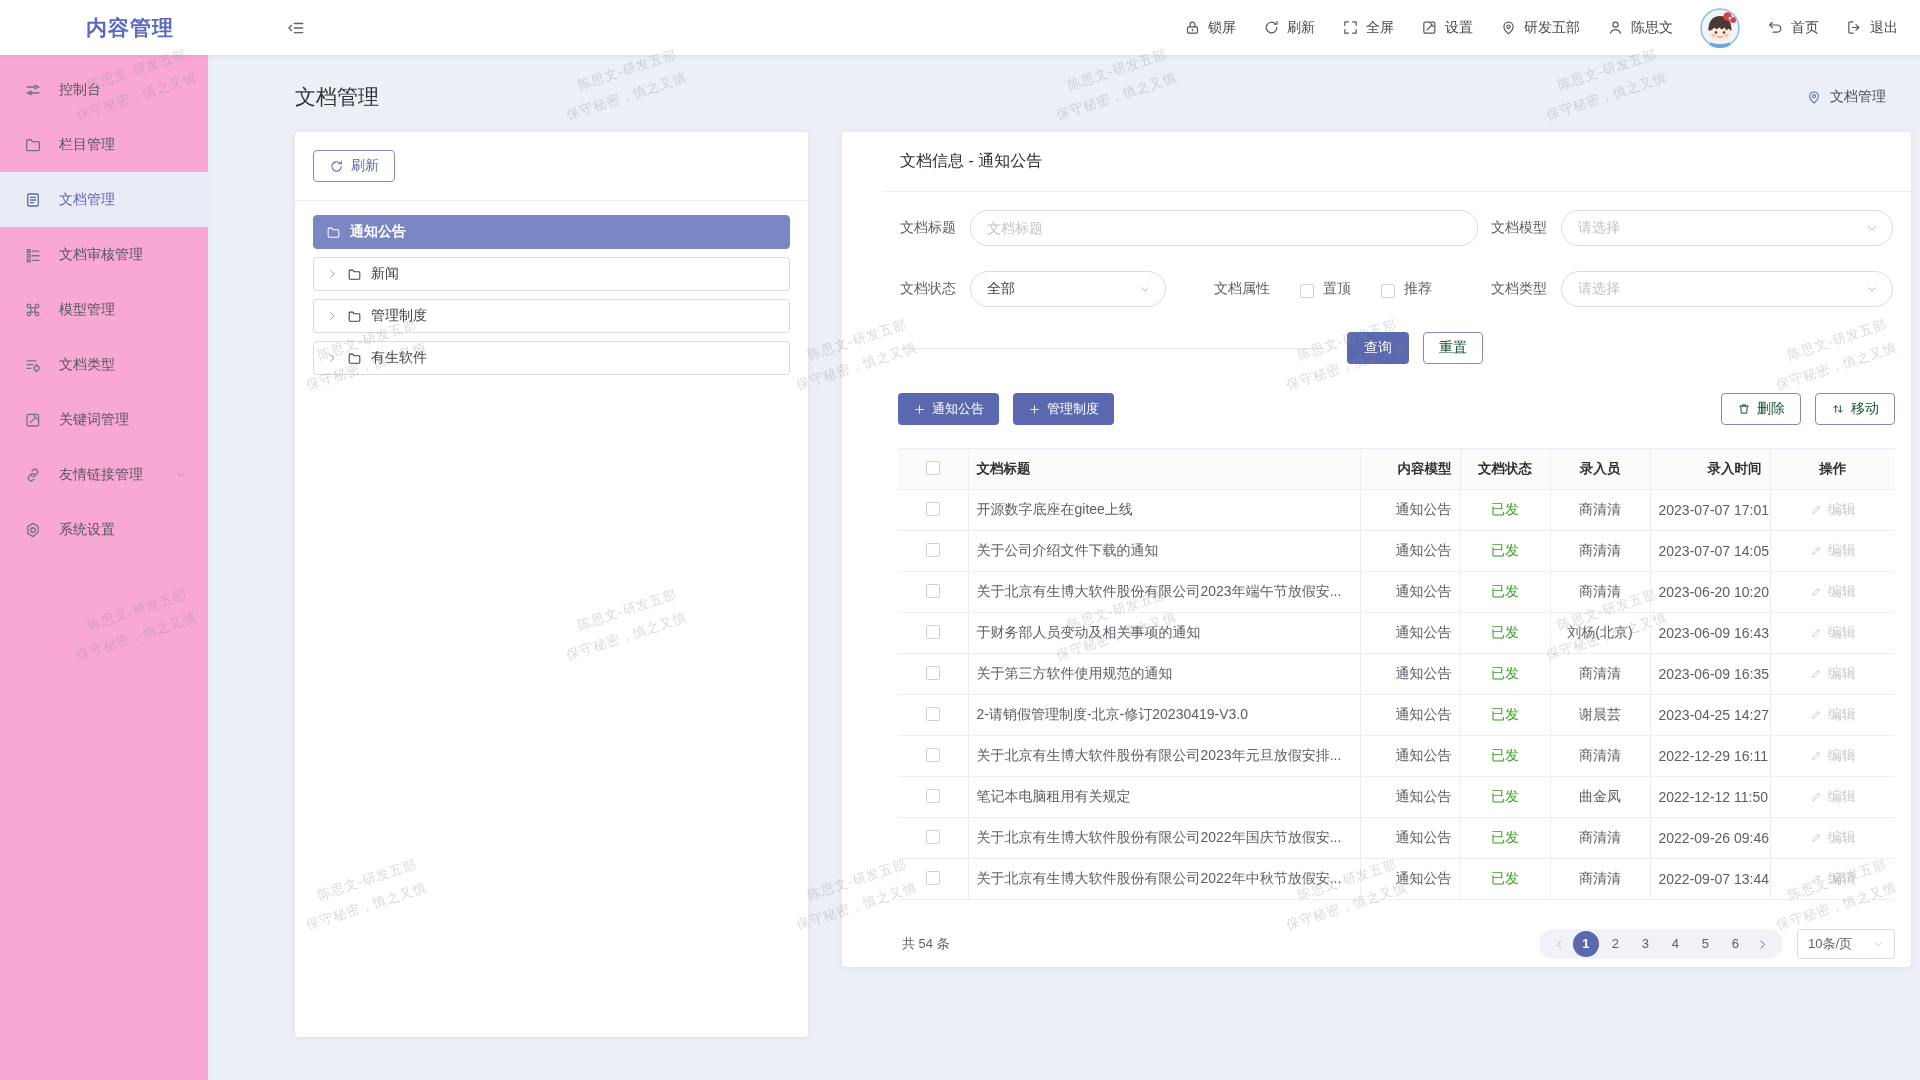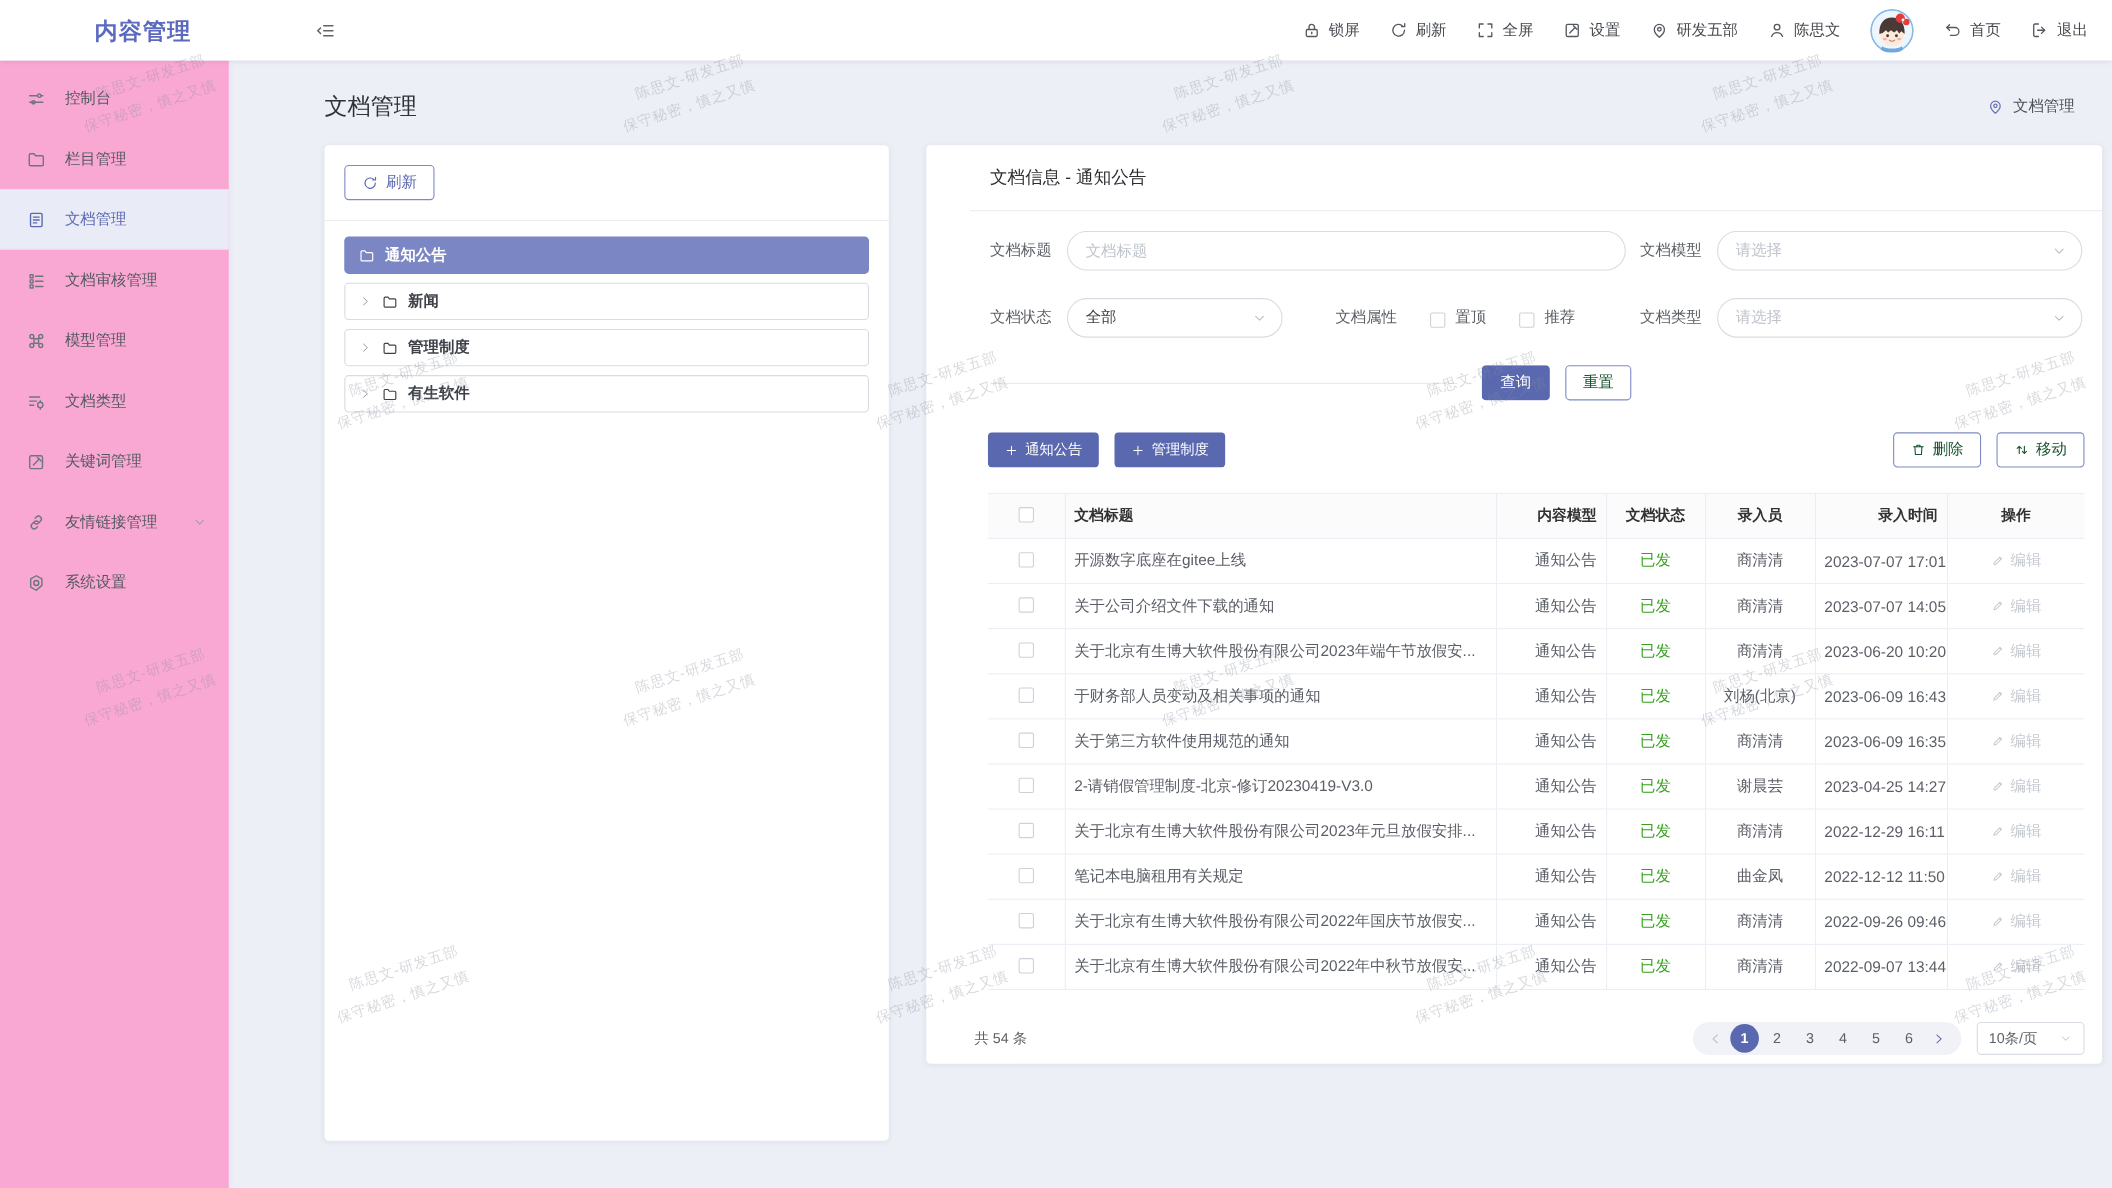--- a/index.html
+++ b/index.html
@@ -41,21 +41,21 @@
   .card { background:#fff; border-radius:4px; box-shadow:0 1px 6px rgba(31,35,41,.07);padding-left:40px; }
   .left-card { width:513px; height:905px; padding:18px; flex:none; }
   .right-card { flex:1; height:835px; }
 
   
   .refresh-btn { display:inline-flex; align-items:center; gap:7px; height:32px; padding:0 15px;
     background:#fff; border:1px solid #7f8ac4; border-radius:4px; color:#5a68b0; font-size:14px; cursor:pointer; }
   .lc-divider { height:1px; background:#ecedf1; margin:18px -18px 0 -18px; }
   .tree { margin-top:14px; display:flex; flex-direction:column; gap:8px; }
   .tree-node { height:34px; border:1px solid #d8dbe2; border-radius:4px; display:flex; align-items:center;
-    padding:0 12px; gap:9px; font-size:14px; color:#3e4248; cursor:pointer; background:#fff;font-weight:bold; }
+    padding:0 12px; gap:9px; font-size:14px; color:#3e4248; cursor:pointer; background:#fff; }
   .tree-node .chev { color:#8e939b; }
   .tree-node.selected { background:#7b87c5; border-color:#7b87c5; color:#fff; font-weight:700; }
 
   
   .panel-title { padding:19px 18px; font-size:16px; color:#2c2f33; font-weight:500; border-bottom:1px solid #ecedf1; }
   .filters { padding:18px 18px 0 18px; }
   .f-row { display:flex; align-items:center; margin-bottom:25px; }
   .flabel { font-size:14px; color:#5b5f66; margin-right:14px; white-space:nowrap; }
   .inp { width:508px; height:36px; border:1px solid #d8dce3; border-radius:18px; padding:0 16px;
     font-size:14px; color:#3e4248; outline:none; font-family:inherit; }
@@ -96,21 +96,21 @@
   .col-model { width:100px; text-align:right; }
   .col-status { width:90px; text-align:center; }
   .col-op { width:100px; text-align:center; }
   .col-time { width:120px; text-align:right; padding:0 0 0 16px; }
   td.col-time { text-align:left; }
   .col-act { width:125px; text-align:center; }
   .status-pub { color:#35a11d; }
   .edit-link { display:inline-flex; align-items:center; gap:5px; color:#c6cad1; cursor:pointer; }
 
   
-  .pg-row { display:flex; align-items:center; margin:29px 16px 0 4px; }
+  .pg-row { display:flex; align-items:center; margin:29px 16px 0 20px; }
   .pg-total { font-size:13px; color:#5f6368; }
   .pager { margin-left:auto; display:flex; align-items:center; background:#f1f2f7; border-radius:16px;
     height:30px; padding:0 10px; gap:3px; }
   .pg-btn { min-width:27px; height:26px; line-height:26px; text-align:center; font-size:13px;
     color:#5b5f66; cursor:pointer; border-radius:13px; }
   .pg-btn.active { width:26px; min-width:26px; background:#5a68b0; color:#fff; border-radius:50%; font-weight:700; }
   .pg-arrow { display:flex; align-items:center; padding:0 4px; cursor:pointer; }
   .pg-prev { color:#b7bbc3; } .pg-next { color:#5a68b0; }
   .size-sel { margin-left:14px; height:30px; border:1px solid #d8dce3; border-radius:4px; background:#fff;
     display:flex; align-items:center; gap:20px; padding:0 10px; font-size:13px; color:#5f6368; cursor:pointer; }

